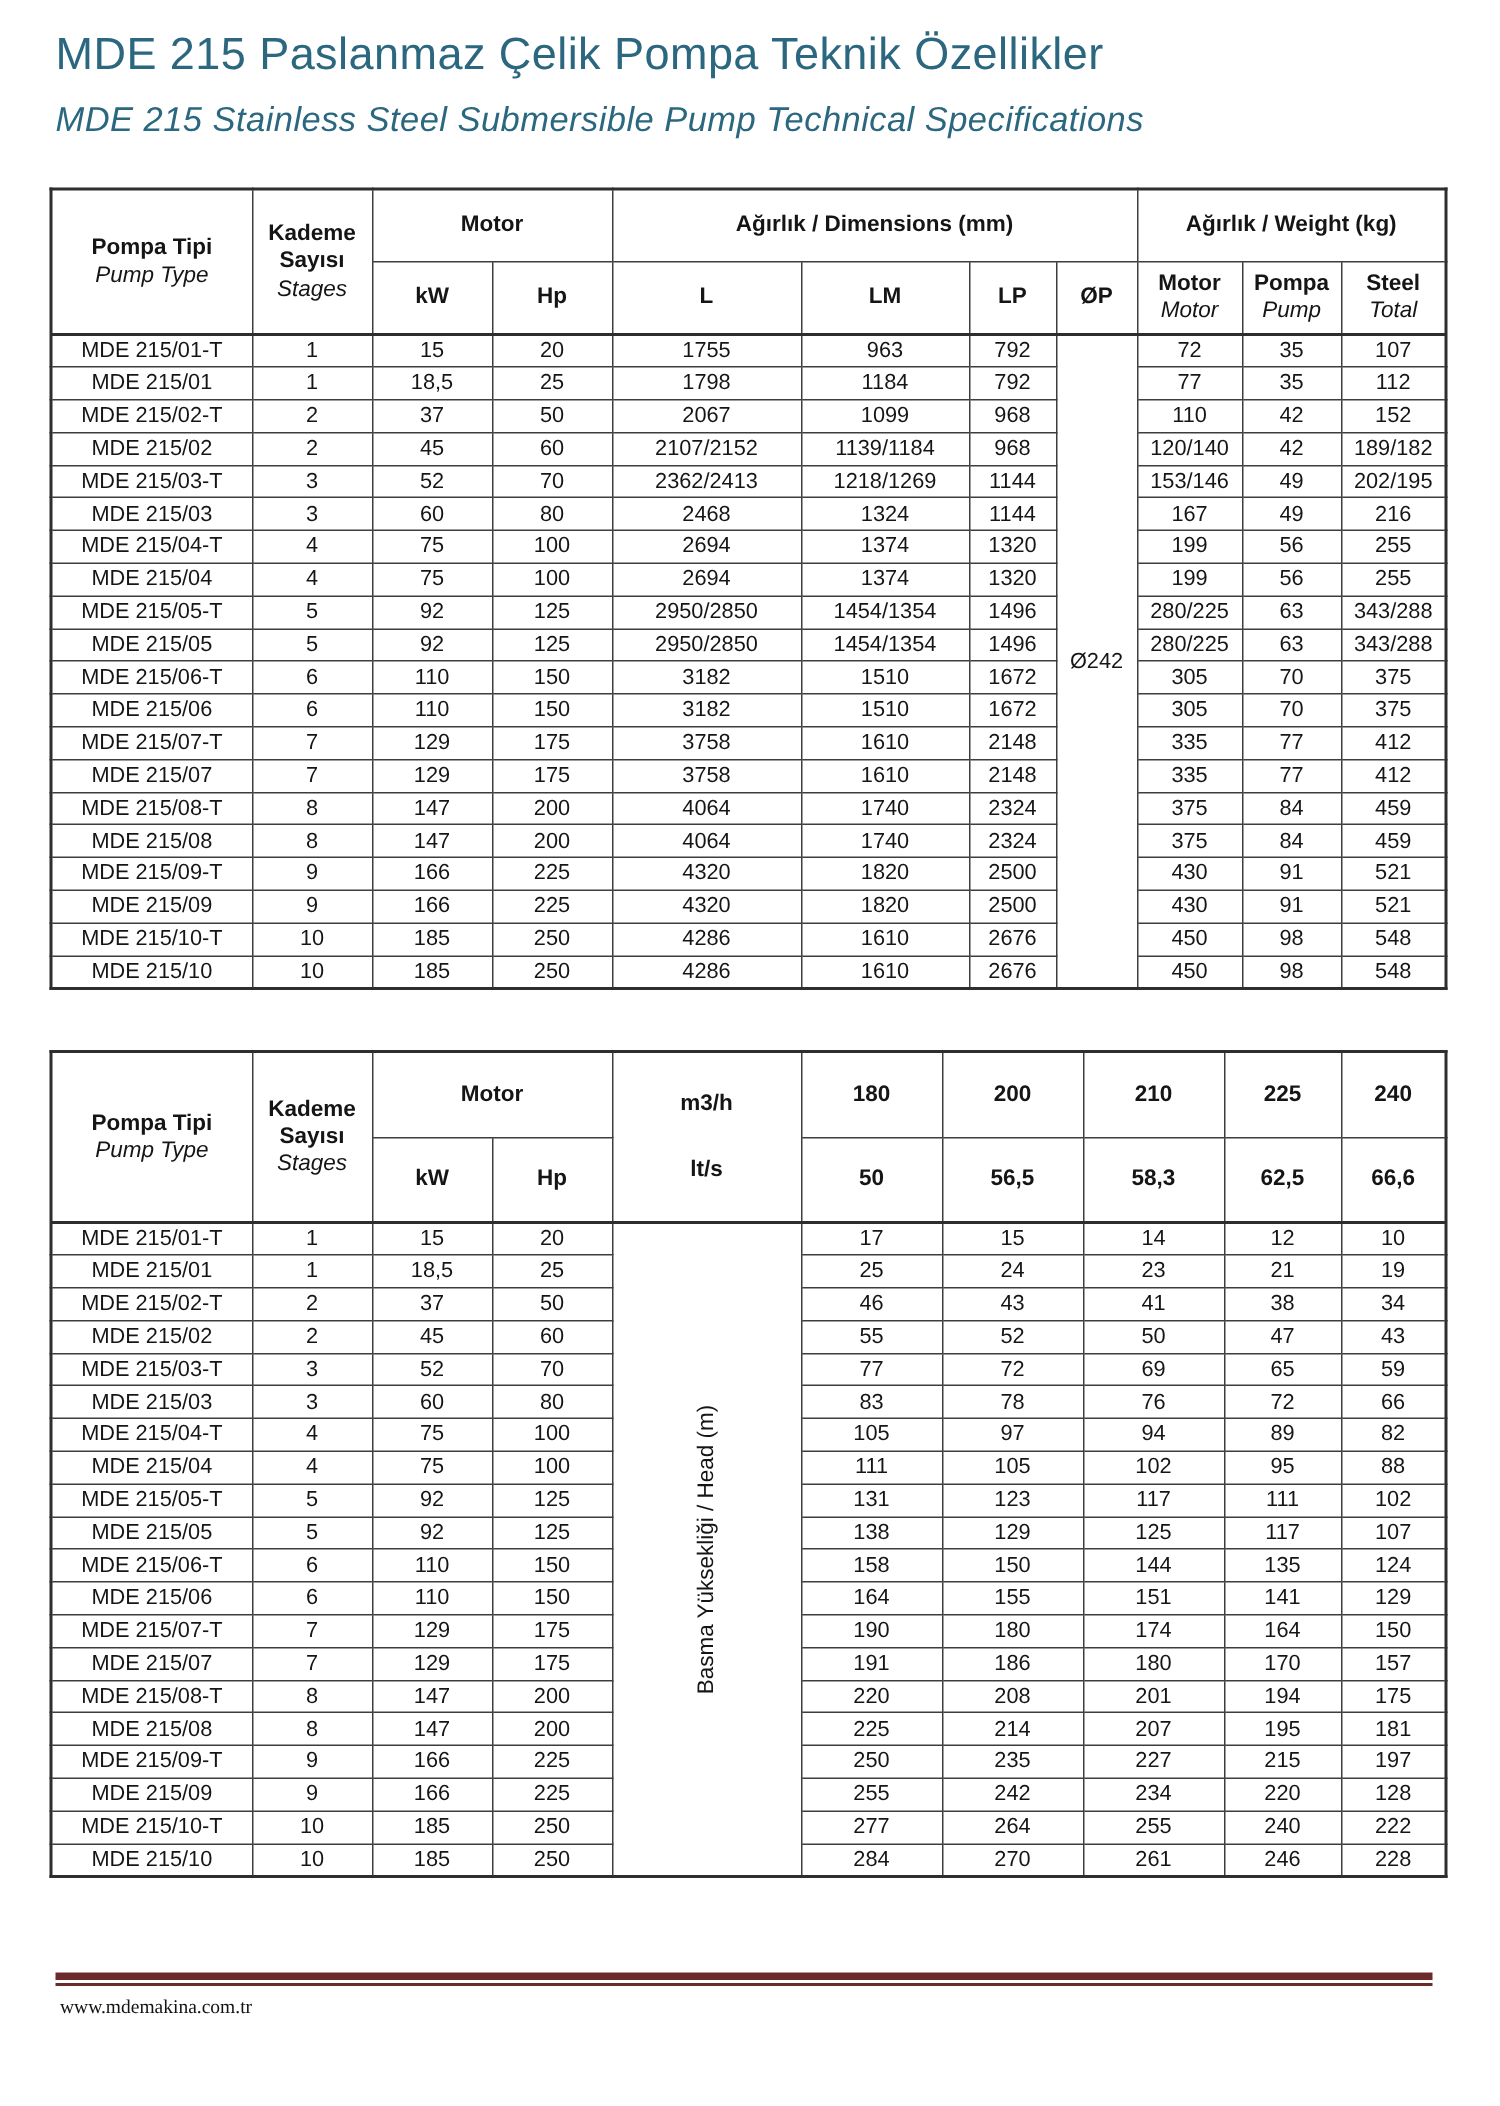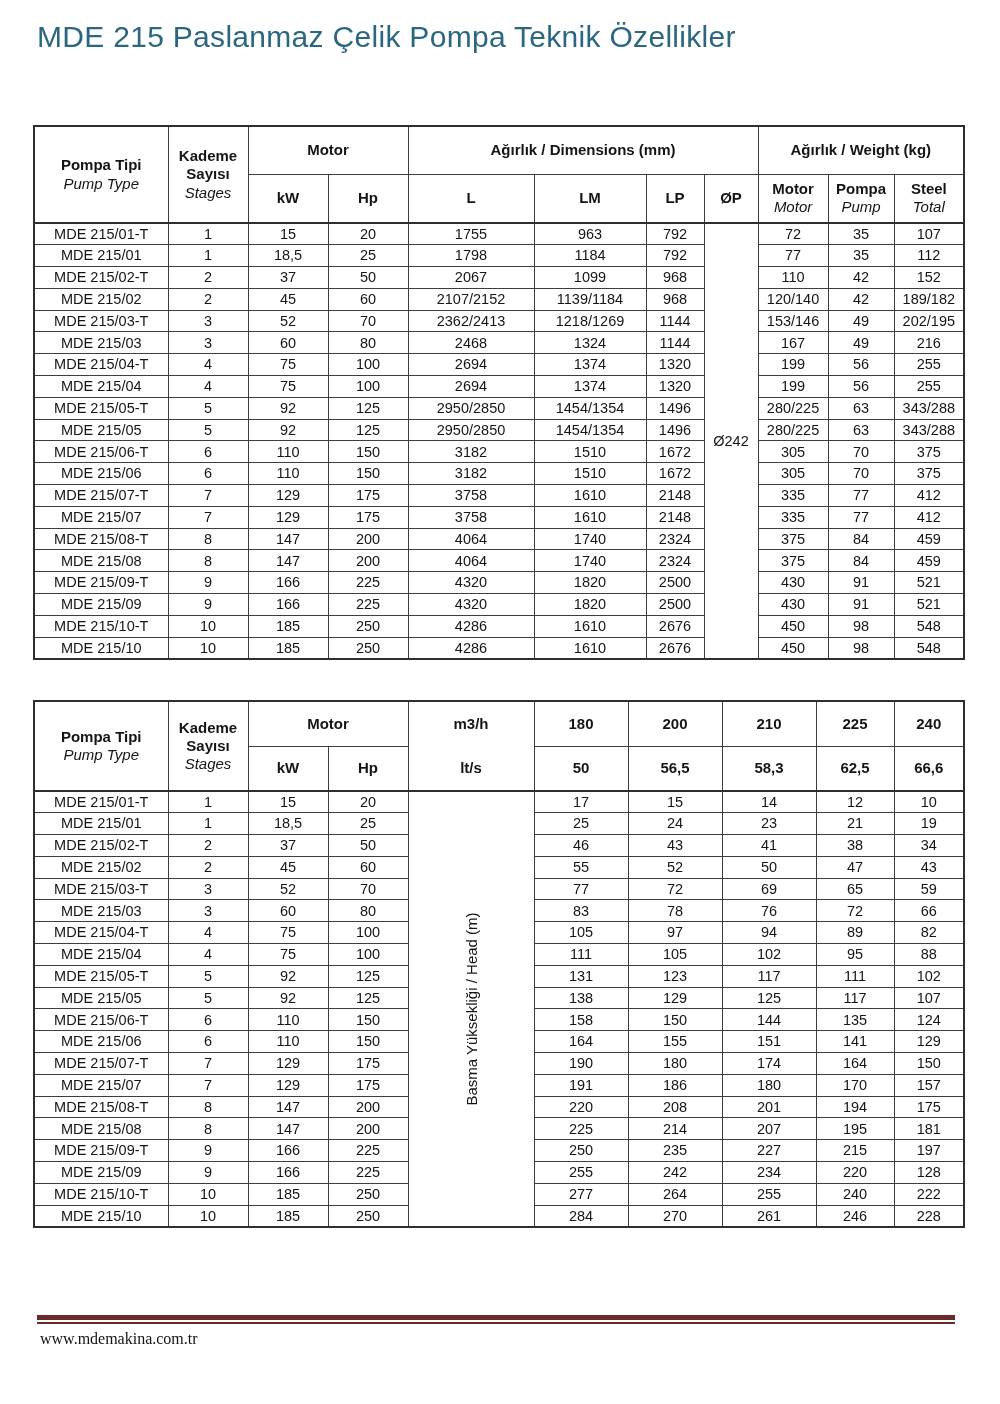--- a/index.html
+++ b/index.html
@@ -36,21 +36,21 @@
   .t thead th { font-weight:bold; font-size:15px; line-height:1.22; }
   .t tbody td { font-size:14.5px; height:21.8px; line-height:1; }
   .t1 thead tr.hr1 { height:48px; }
   .t1 thead tr.hr2 { height:49px; }
   .t2 thead tr.hr1 { height:44px; }
   .t2 thead tr.hr2 { height:44px; }
   .thb { display:block; font-weight:bold; }
   .thi { display:block; font-weight:normal; font-style:italic; }
 
   
-  th.flow-unit-cell { padding:0; }
+  th.flow-unit-cell { padding:12px; }
   th.flow-unit-cell .stack {
     display:flex; flex-direction:column; justify-content:space-around;
     align-items:center; height:88px;
   }
 
   
   td.op-cell { font-size:15px;margin-left:48px; }
 
   
   td.head-label-cell { position:relative; }
@@ -60,29 +60,30 @@
     white-space:nowrap; font-size:15px; font-weight:normal;
   }
 
   
   .footer-bar { position:absolute; left:37px; top:1315px; width:918px; }
   .footer-bar .fb-thick { height:5px; }
   .footer-bar .fb-gap   { height:2px; background:#ffffff; }
   .footer-bar .fb-thin  { height:2px; }
   .footer-url {
     position:absolute; left:40px; top:1330px;
-    font-family:"Liberation Serif", serif; font-size:16px; color:#131313;
+    font-family:"Liberation Serif", serif; font-size:13px; color:#131313;
   }
 </style>
 </head>
 <body>
 
 <div class="page">
 
   <div class="title accent" style="color: rgb(43, 104, 128);">MDE 215 Paslanmaz Çelik Pompa Teknik Özellikler</div>
+  <div class="subtitle accent" style="color: rgb(43, 104, 128);">MDE 215 Stainless Steel Submersible Pump Technical Specifications</div>
 
   <table class="t t1">
     <colgroup>
       <col style="width:134px">
         <col style="width:80px">
         <col style="width:80px">
         <col style="width:80px">
       <col style="width:126px">
         <col style="width:112px">
         <col style="width:58px">

